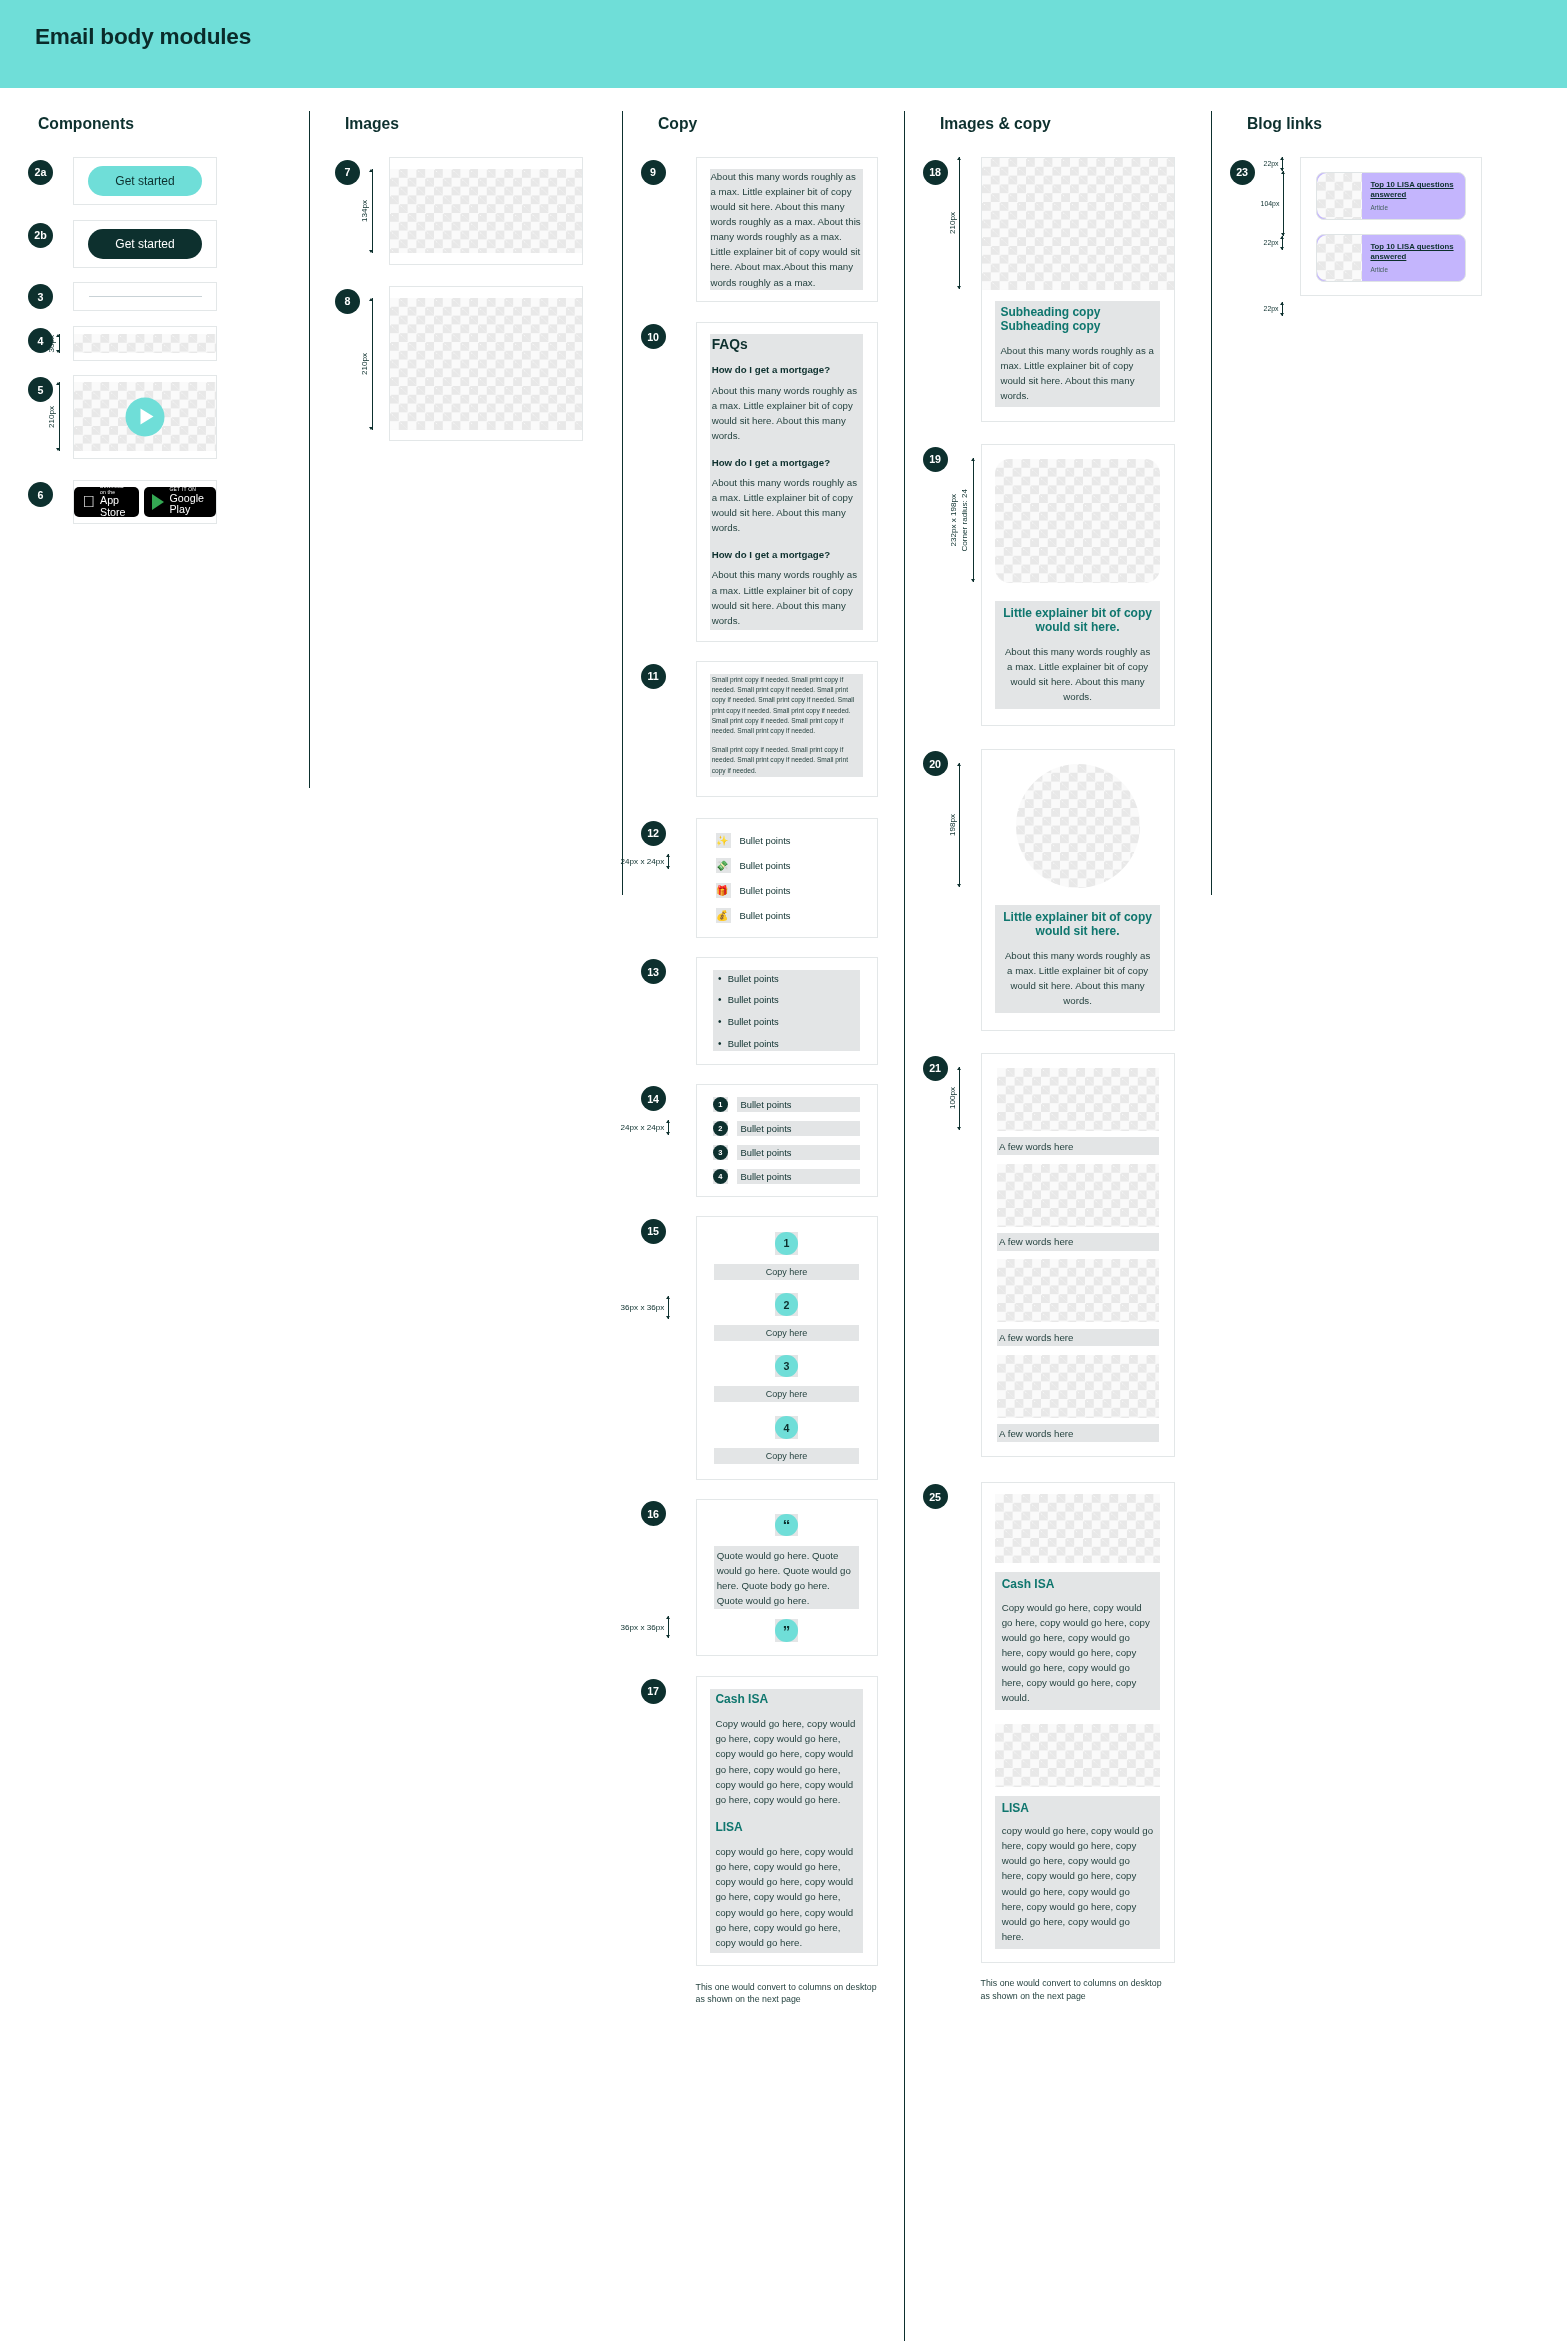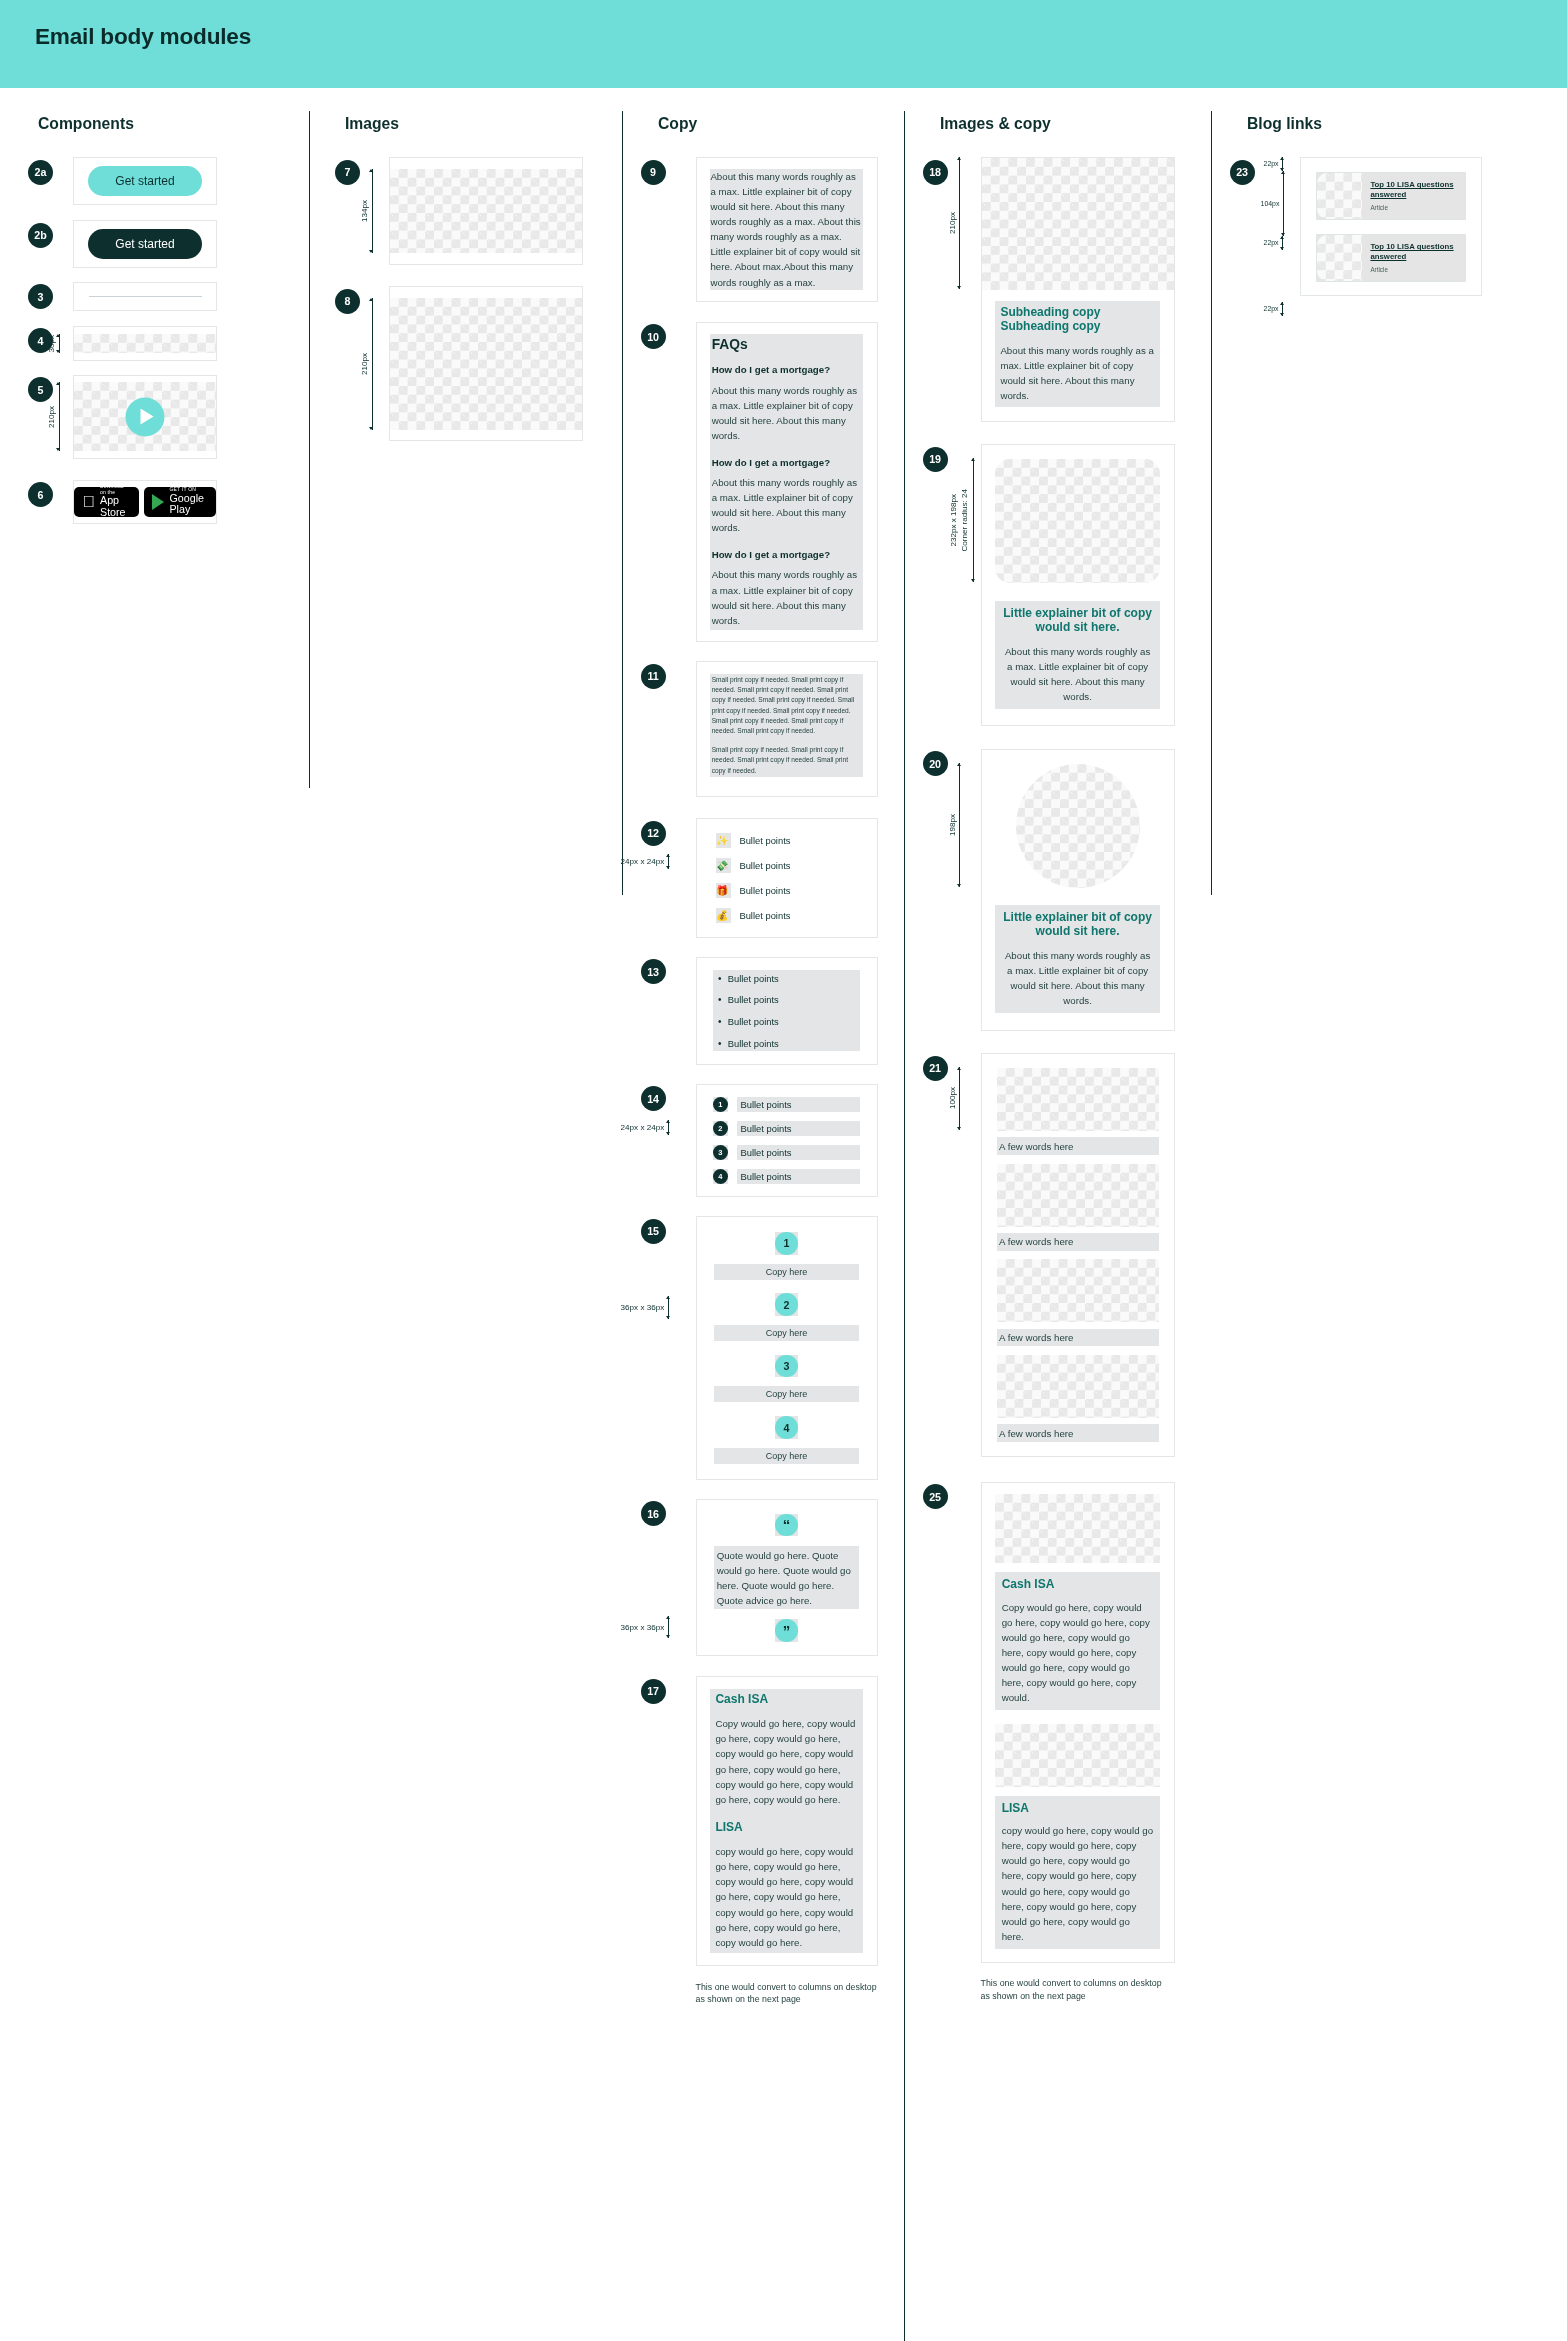--- a/index.html
+++ b/index.html
@@ -144,22 +144,22 @@
   .step-box { width: 22.6px; height: 22.6px; background: #e3e5e6;
     display: flex; align-items: center; justify-content: center; margin: 0 auto; }
   .copy-here { background: #e3e5e6; text-align: center; font-size: 9px;
     padding: 3.1px 0; color: #24423f; }
 
   .quote-mark { font-size: 15px; font-weight: 700; line-height: 1; color:#0d302e; }
 
   .note { font-size: 8.8px; line-height: 1.45; color: #24423f; }
 
   .blog-card {
-    border: 0.6px solid #dfe4e5; border-radius: 1px; overflow: hidden;
-    display: flex; align-items: stretch; background: #e5e5e5;
+    border: 0.6px solid #dfe4e5; border-radius: 8px; overflow: hidden;
+    display: flex; align-items: stretch; background: #c4b5fd;
   }
   .blog-thumb { width: 45px; flex: 0 0 45px; border-radius: 10px 0 0 10px; }
   .blog-body { padding: 7.5px 8.8px; }
   .blog-title { font-size: 7.8px; font-weight: 700; line-height: 1.3;
     text-decoration: underline; color: #0d302e; }
   .blog-kicker { font-size: 6.3px; color: #46615e; margin-top: 3.8px; }
 </style>
 </head>
 <body>
 
@@ -442,21 +442,21 @@
       </div>
     </div>
 
     <div class="mod" style="margin-left:17.6px;margin-bottom:20px;">
       <div class="badge">16</div>
       <div style="position:relative;margin-left:30px;">
         <div class="card" style="width:182px;padding:13.8px 17.6px;">
           <div class="step-box">
             <span class="step-circle quote-mark">“</span>
           </div>
-          <div class="body-copy grey" style="margin:10px 0;padding:1.3px 2.5px;">Quote would go here. Quote would go here. Quote would go here. Quote would go here. Quote advice go here.</div>
+          <div class="body-copy grey" style="margin:10px 0;padding:1.3px 2.5px;">Quote would go here. Quote would go here. Quote would go here. Quote body go here. Quote would go here.</div>
           <div class="step-box">
             <span class="step-circle quote-mark">”</span>
           </div>
         </div>
         <div class="dim" style="left:-75px;top:117px;height:22.6px;">
           <span class="lbl horiz">36px x 36px</span>
           <div class="arrowline" style="height:22.6px;"></div>
         </div>
       </div>
     </div>

